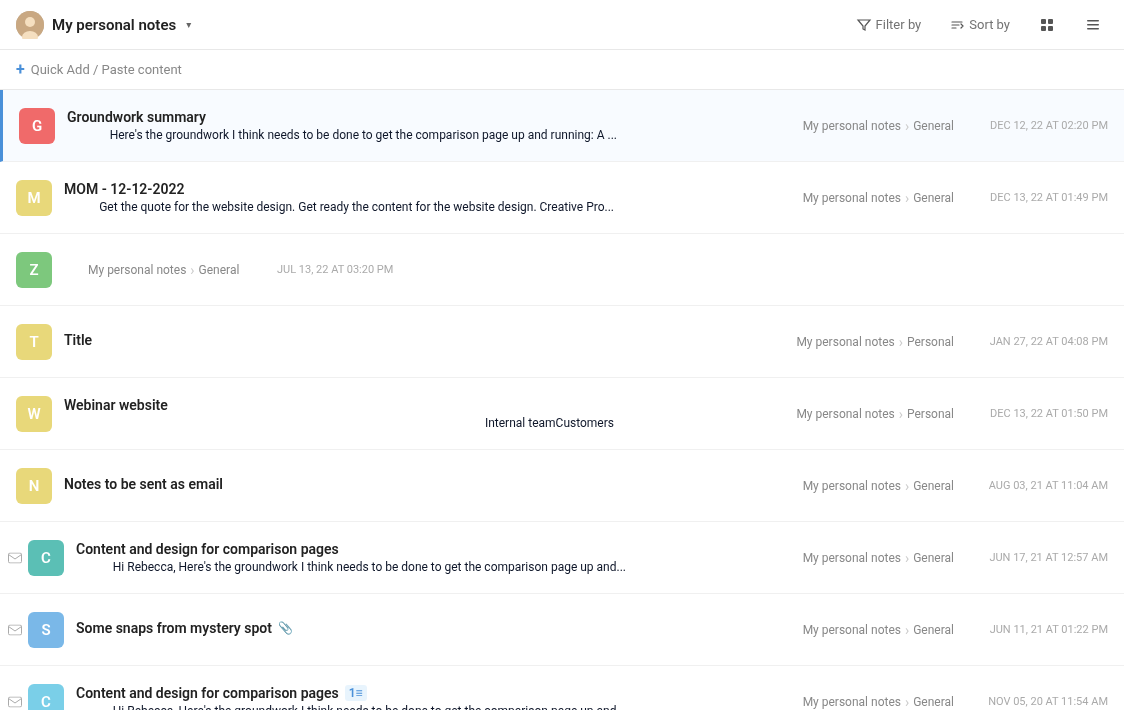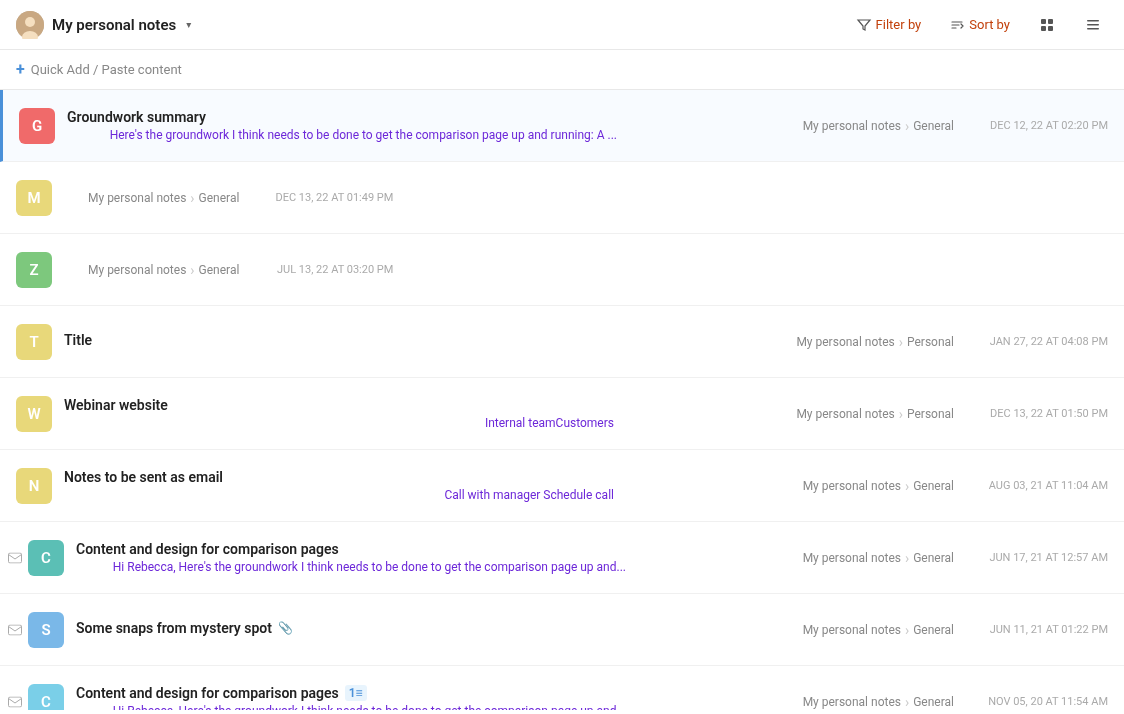--- a/index.html
+++ b/index.html
@@ -51,21 +51,21 @@
     }
     .header-right {
       display: flex;
       align-items: center;
       gap: 16px;
     }
     .header-action {
       display: flex;
       align-items: center;
       gap: 4px;
-      color: #c2410c;
+      color: #737373;
       font-size: 13px;
       cursor: pointer;
       padding: 4px 6px;
       border-radius: 4px;
     }
     .icon-btn {
       width: 30px;
       height: 30px;
       display: flex;
       align-items: center;
@@ -143,21 +143,21 @@
       font-size: 14px;
       font-weight: 600;
       color: #222;
       margin-bottom: 3px;
       display: flex;
       align-items: center;
       gap: 6px;
     }
     .note-snippet {
       font-size: 12px;
-      color: #6d28d9;
+      color: #0f172a;
       white-space: nowrap;
       overflow: hidden;
       text-overflow: ellipsis;
       max-width: 550px;
     }
 
     .note-meta {
       display: flex;
       align-items: center;
       gap: 4px;
@@ -270,20 +270,26 @@
     <div class="note-meta">
       <span>My personal notes</span>
       <span class="note-meta-separator">›</span>
       <span>General</span>
     </div>
     <div class="note-date">DEC 12, 22 AT 02:20 PM</div>
   </div>
     <div class="note-item" style="padding-left: 16px;">
 
     <div class="note-avatar yellow-light">M</div>
+    <div class="note-content">
+      <div class="note-title">
+        MOM - 12-12-2022
+      </div>
+      <div class="note-snippet">Get the quote for the website design. Get ready the content for the website design. Creative Pro...</div>
+    </div>
     <div class="note-meta">
       <span>My personal notes</span>
       <span class="note-meta-separator">›</span>
       <span>General</span>
     </div>
     <div class="note-date">DEC 13, 22 AT 01:49 PM</div>
   </div>
     <div class="note-item" style="padding-left: 16px;">
 
     <div class="note-avatar green-light">Z</div>
@@ -325,21 +331,20 @@
     </div>
     <div class="note-date">DEC 13, 22 AT 01:50 PM</div>
   </div>
     <div class="note-item" style="padding-left: 16px;">
 
     <div class="note-avatar yellow-light">N</div>
     <div class="note-content">
       <div class="note-title">
         Notes to be sent as email
       </div>
-      <div class="note-snippet">Call with manager Schedule call</div>
     </div>
     <div class="note-meta">
       <span>My personal notes</span>
       <span class="note-meta-separator">›</span>
       <span>General</span>
     </div>
     <div class="note-date">AUG 03, 21 AT 11:04 AM</div>
   </div>
     <div class="note-item" style="padding-left: 28px;">
     <div class="note-email-icon">

